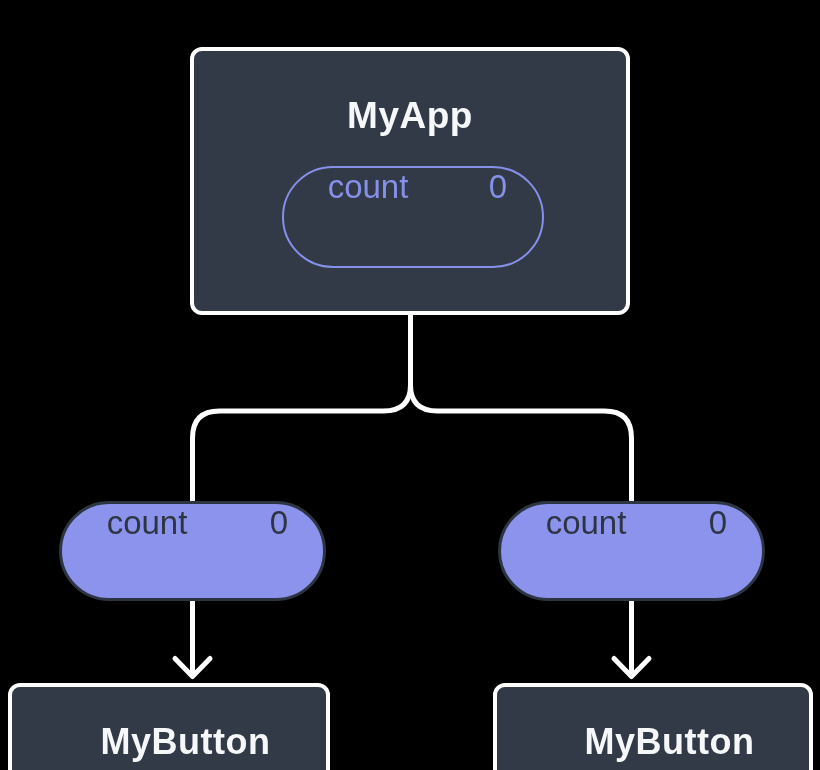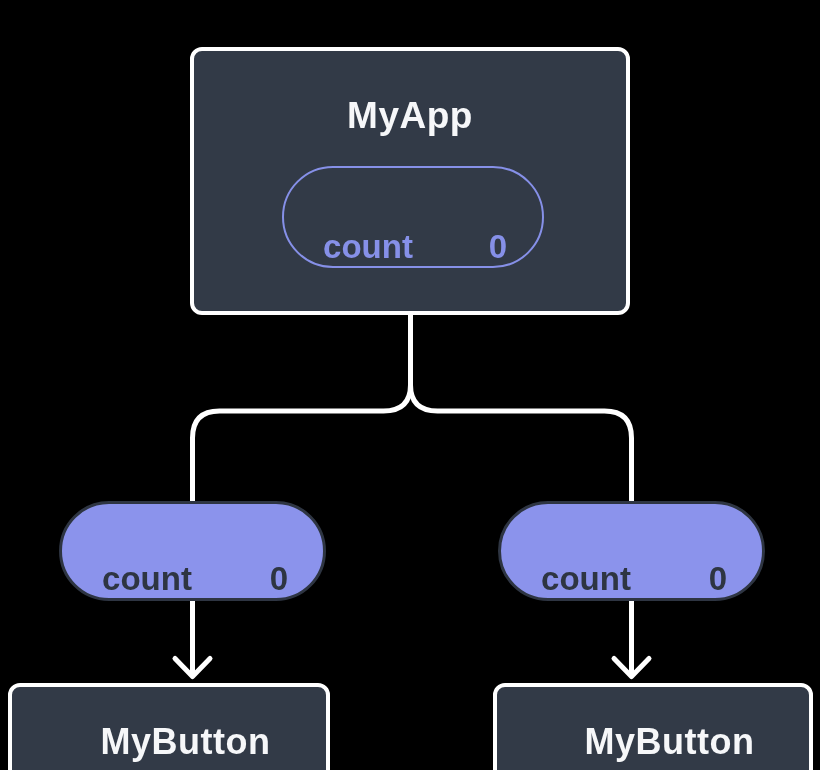--- a/index.html
+++ b/index.html
@@ -41,23 +41,22 @@
     position:absolute;left:0;right:0;top:44px;
     text-align:center;
     color:var(--text-light);
     font-size:37px;font-weight:bold;
     letter-spacing:0.5px;
   }
 
   .pill{
     position:absolute;
     box-sizing:border-box;
-    display:flex;align-items:flex-end;
+    display:flex;align-items:flex-start;
     font-size:33px;
-    font-weight:bold;
   }
   .pill .cell{
     display:flex;align-items:center;justify-content:center;
   }
   .pill .cell.label{width:168px;}
   .pill .cell.value{flex:1;}
 
   .pill-outline{
     left:282px;top:128px;width:262px;height:102px;
     border:2px solid var(--pill-outline);

